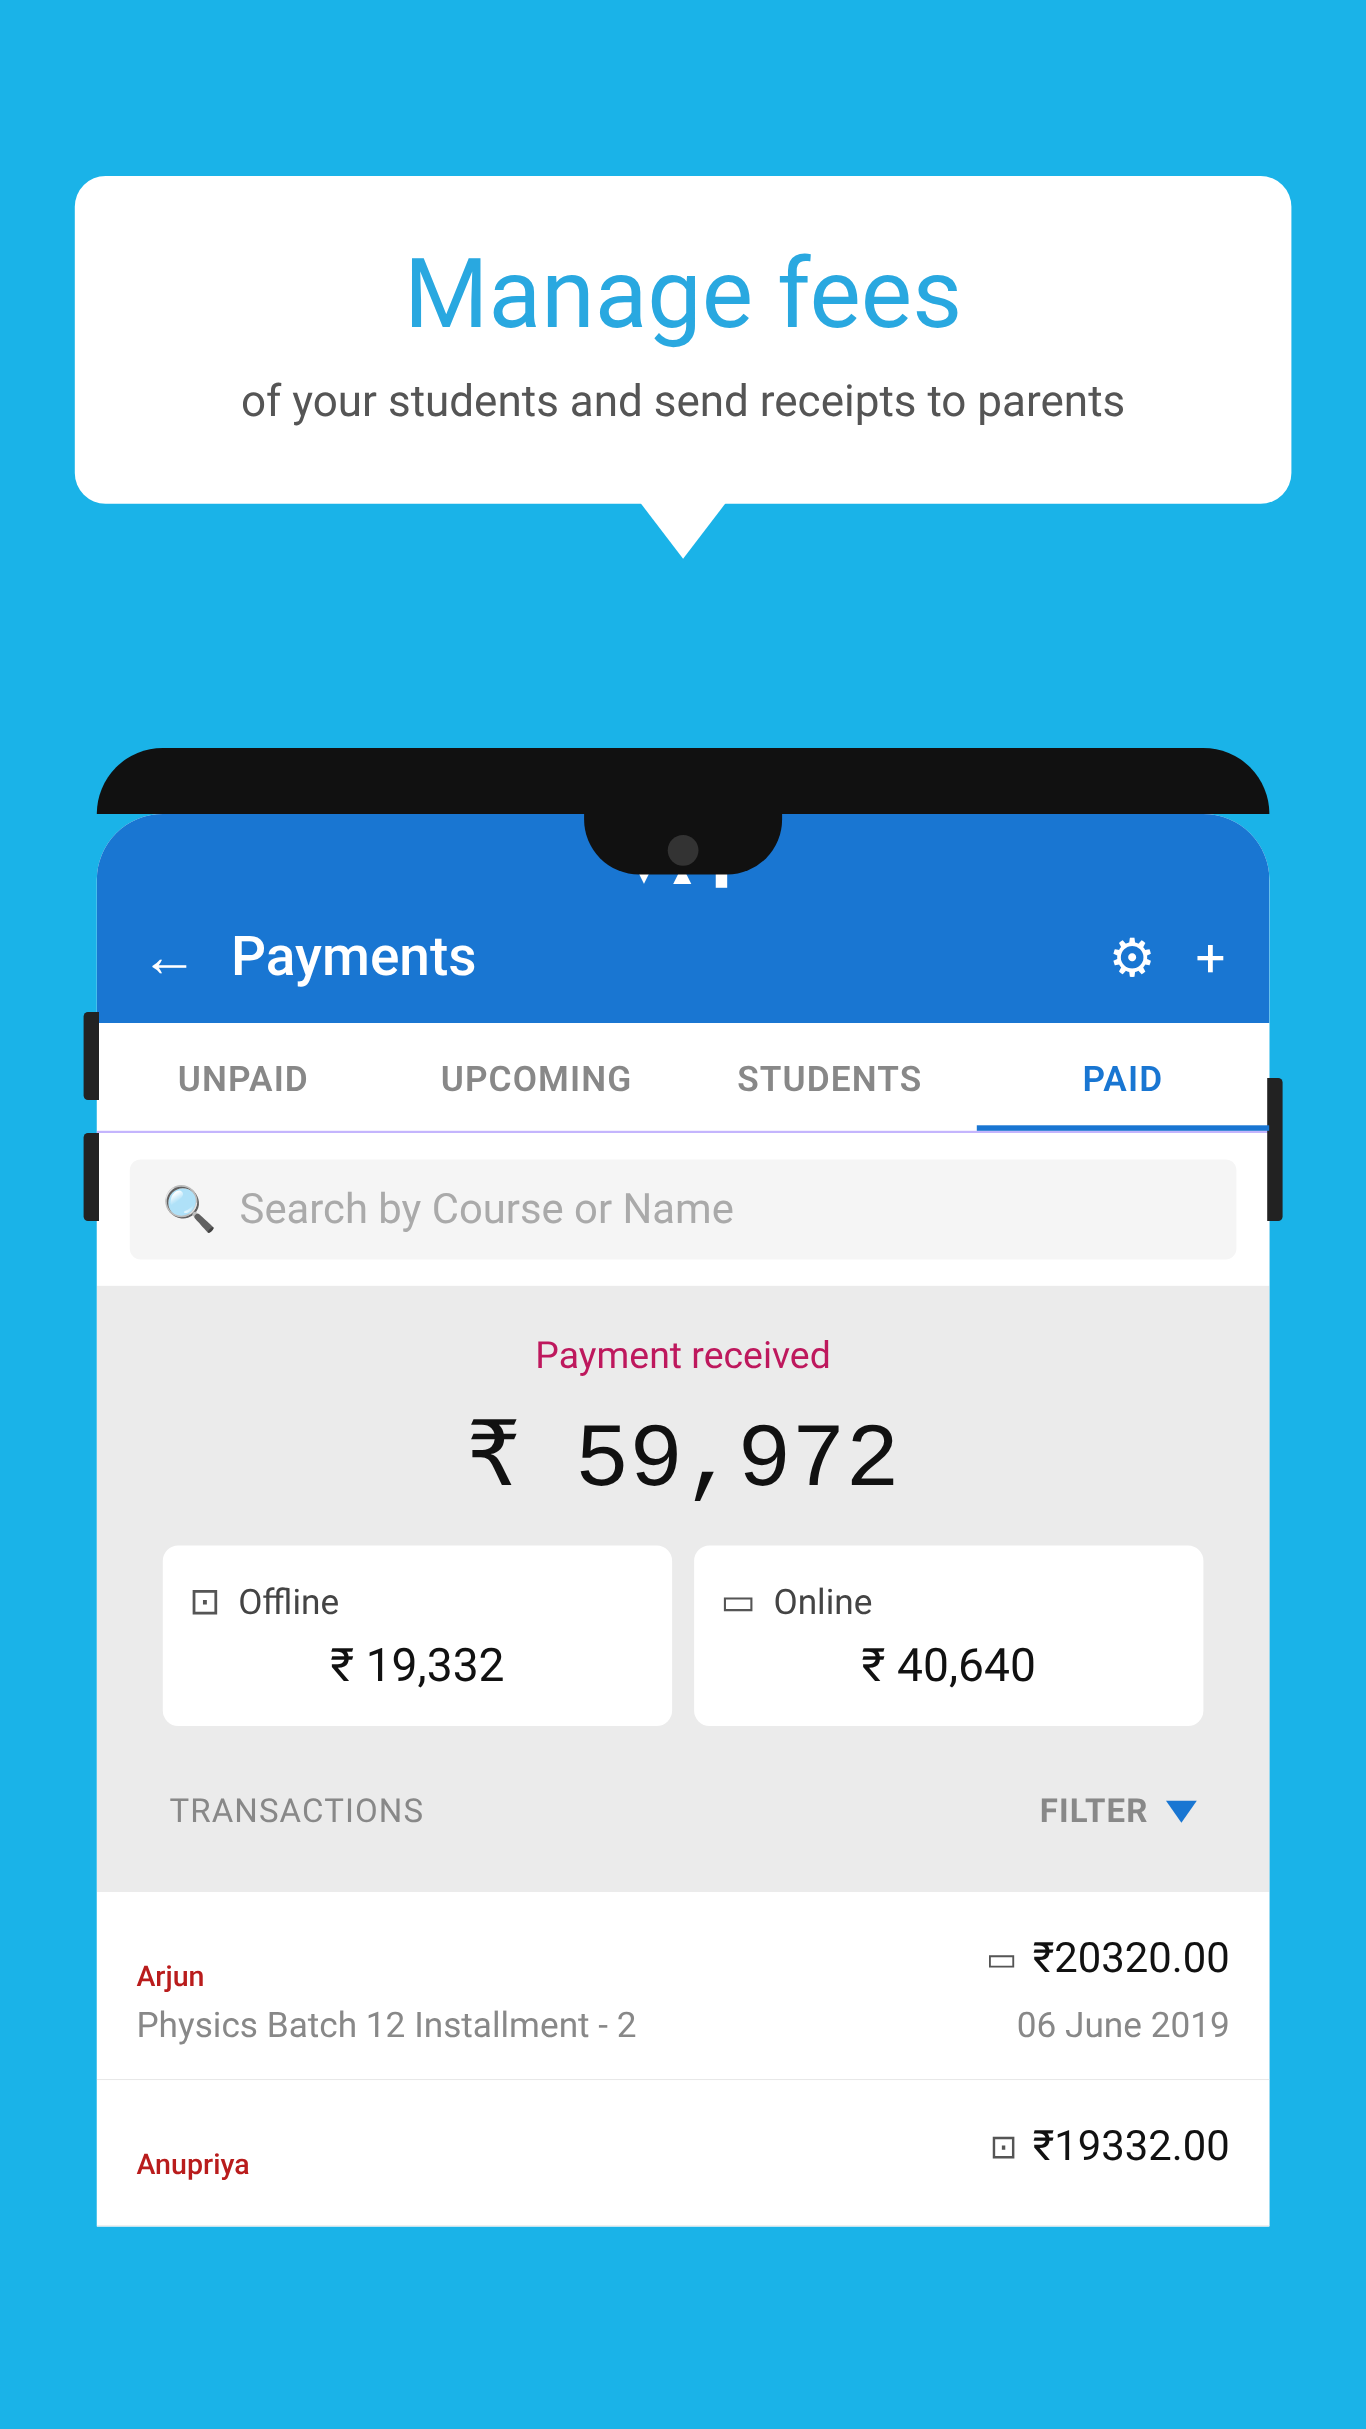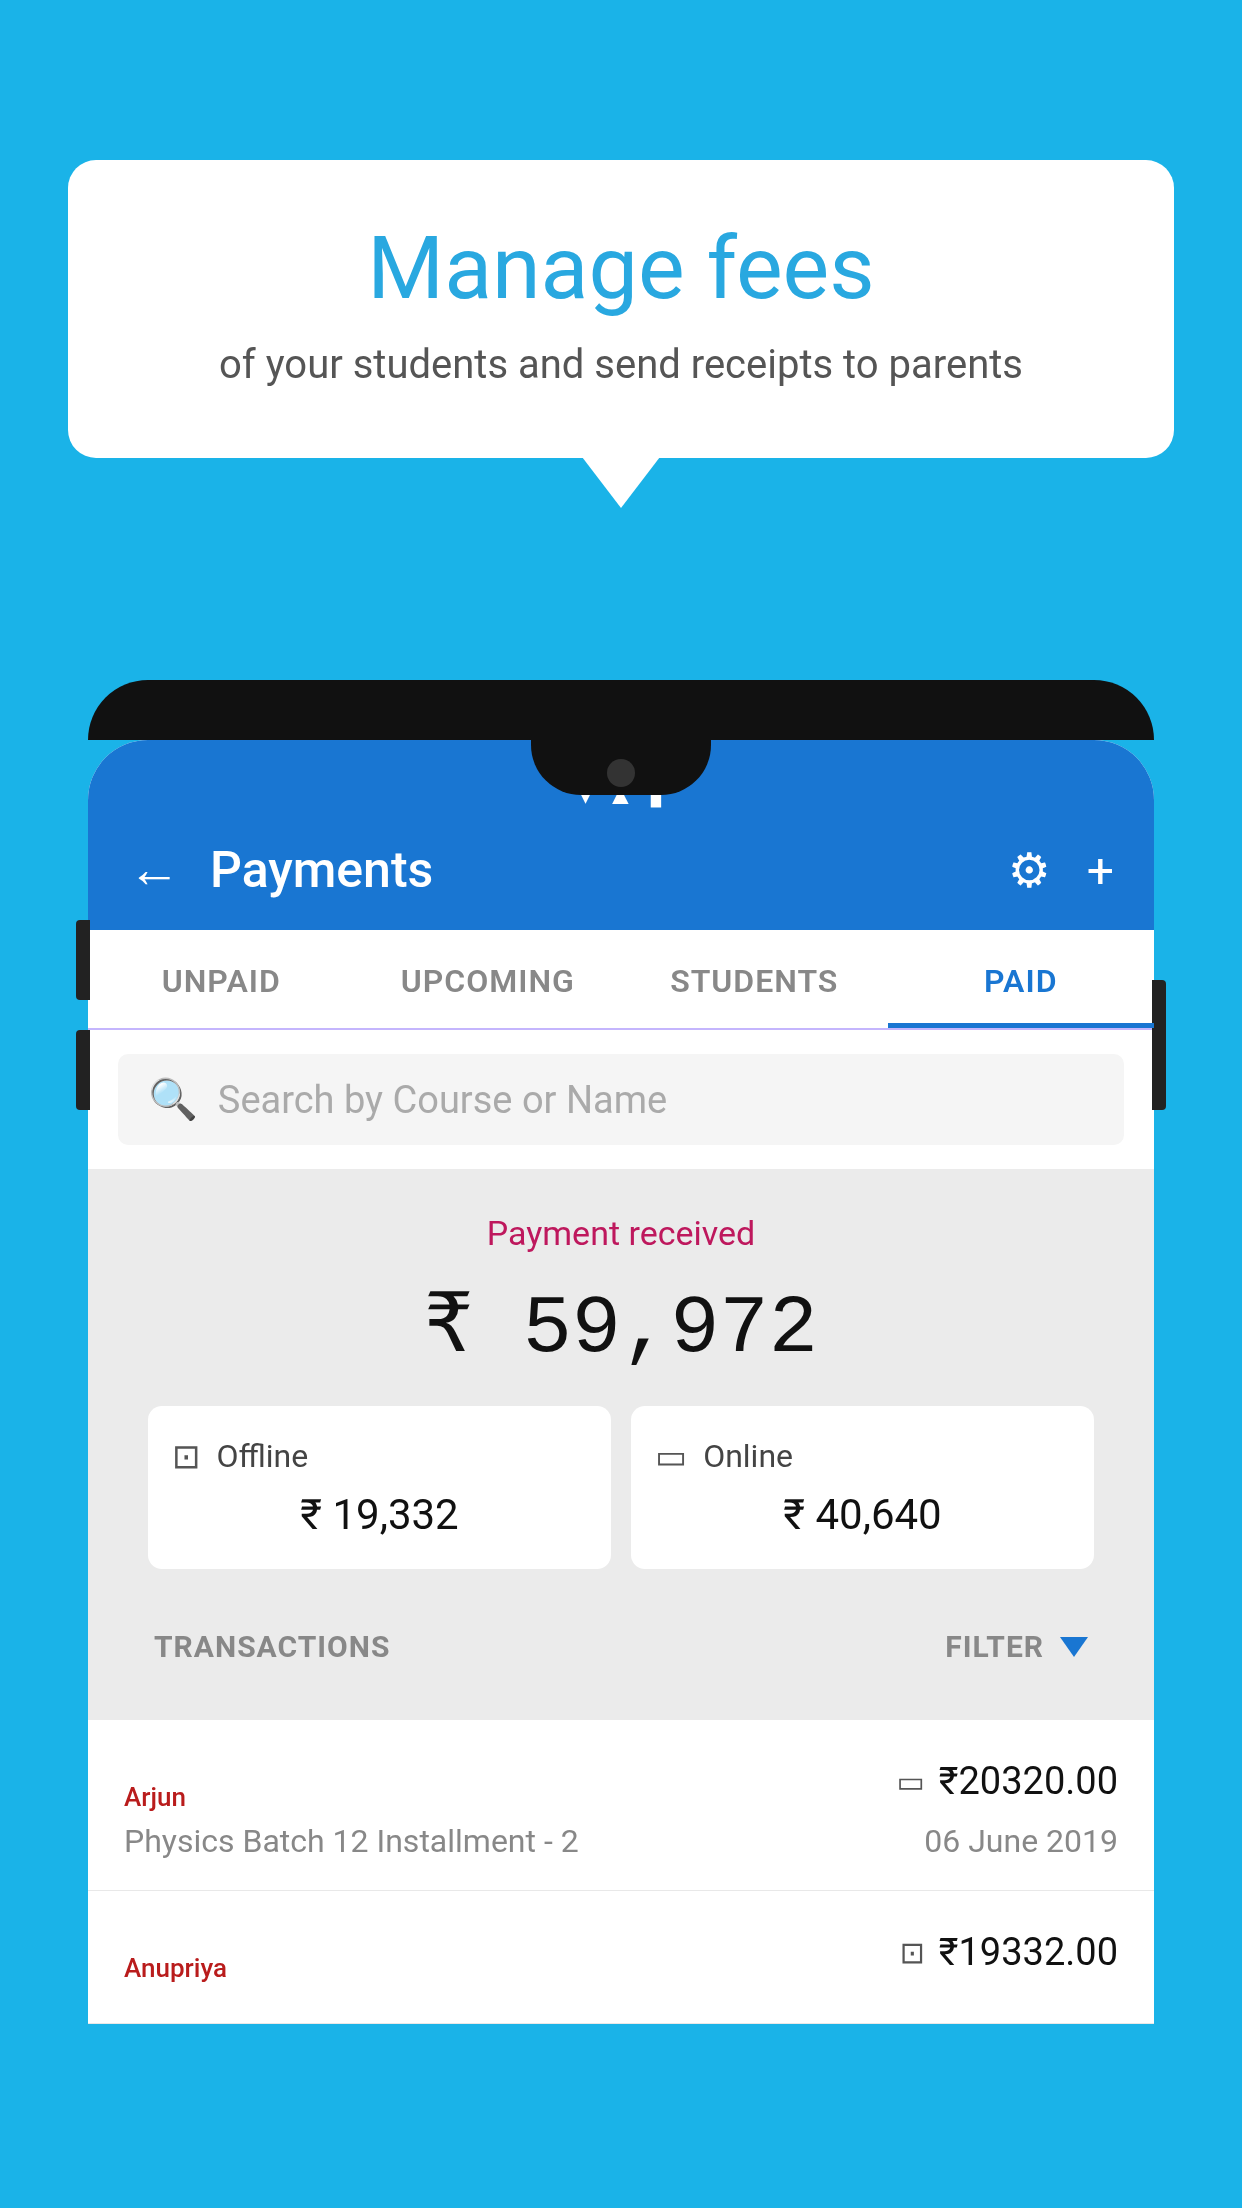--- a/index.html
+++ b/index.html
@@ -273,21 +273,21 @@
       display: flex;
       justify-content: space-between;
       align-items: center;
       padding: 30px 36px 26px;
       background: #ebebeb;
     }
 
     .transactions-label {
       font-size: 30px;
       color: #888;
-      font-weight: 700;
+      font-weight: 400;
       letter-spacing: 1px;
     }
 
     .filter-label {
       font-size: 30px;
       color: #888;
       font-weight: 700;
       letter-spacing: 1px;
       display: flex;
       align-items: center;

